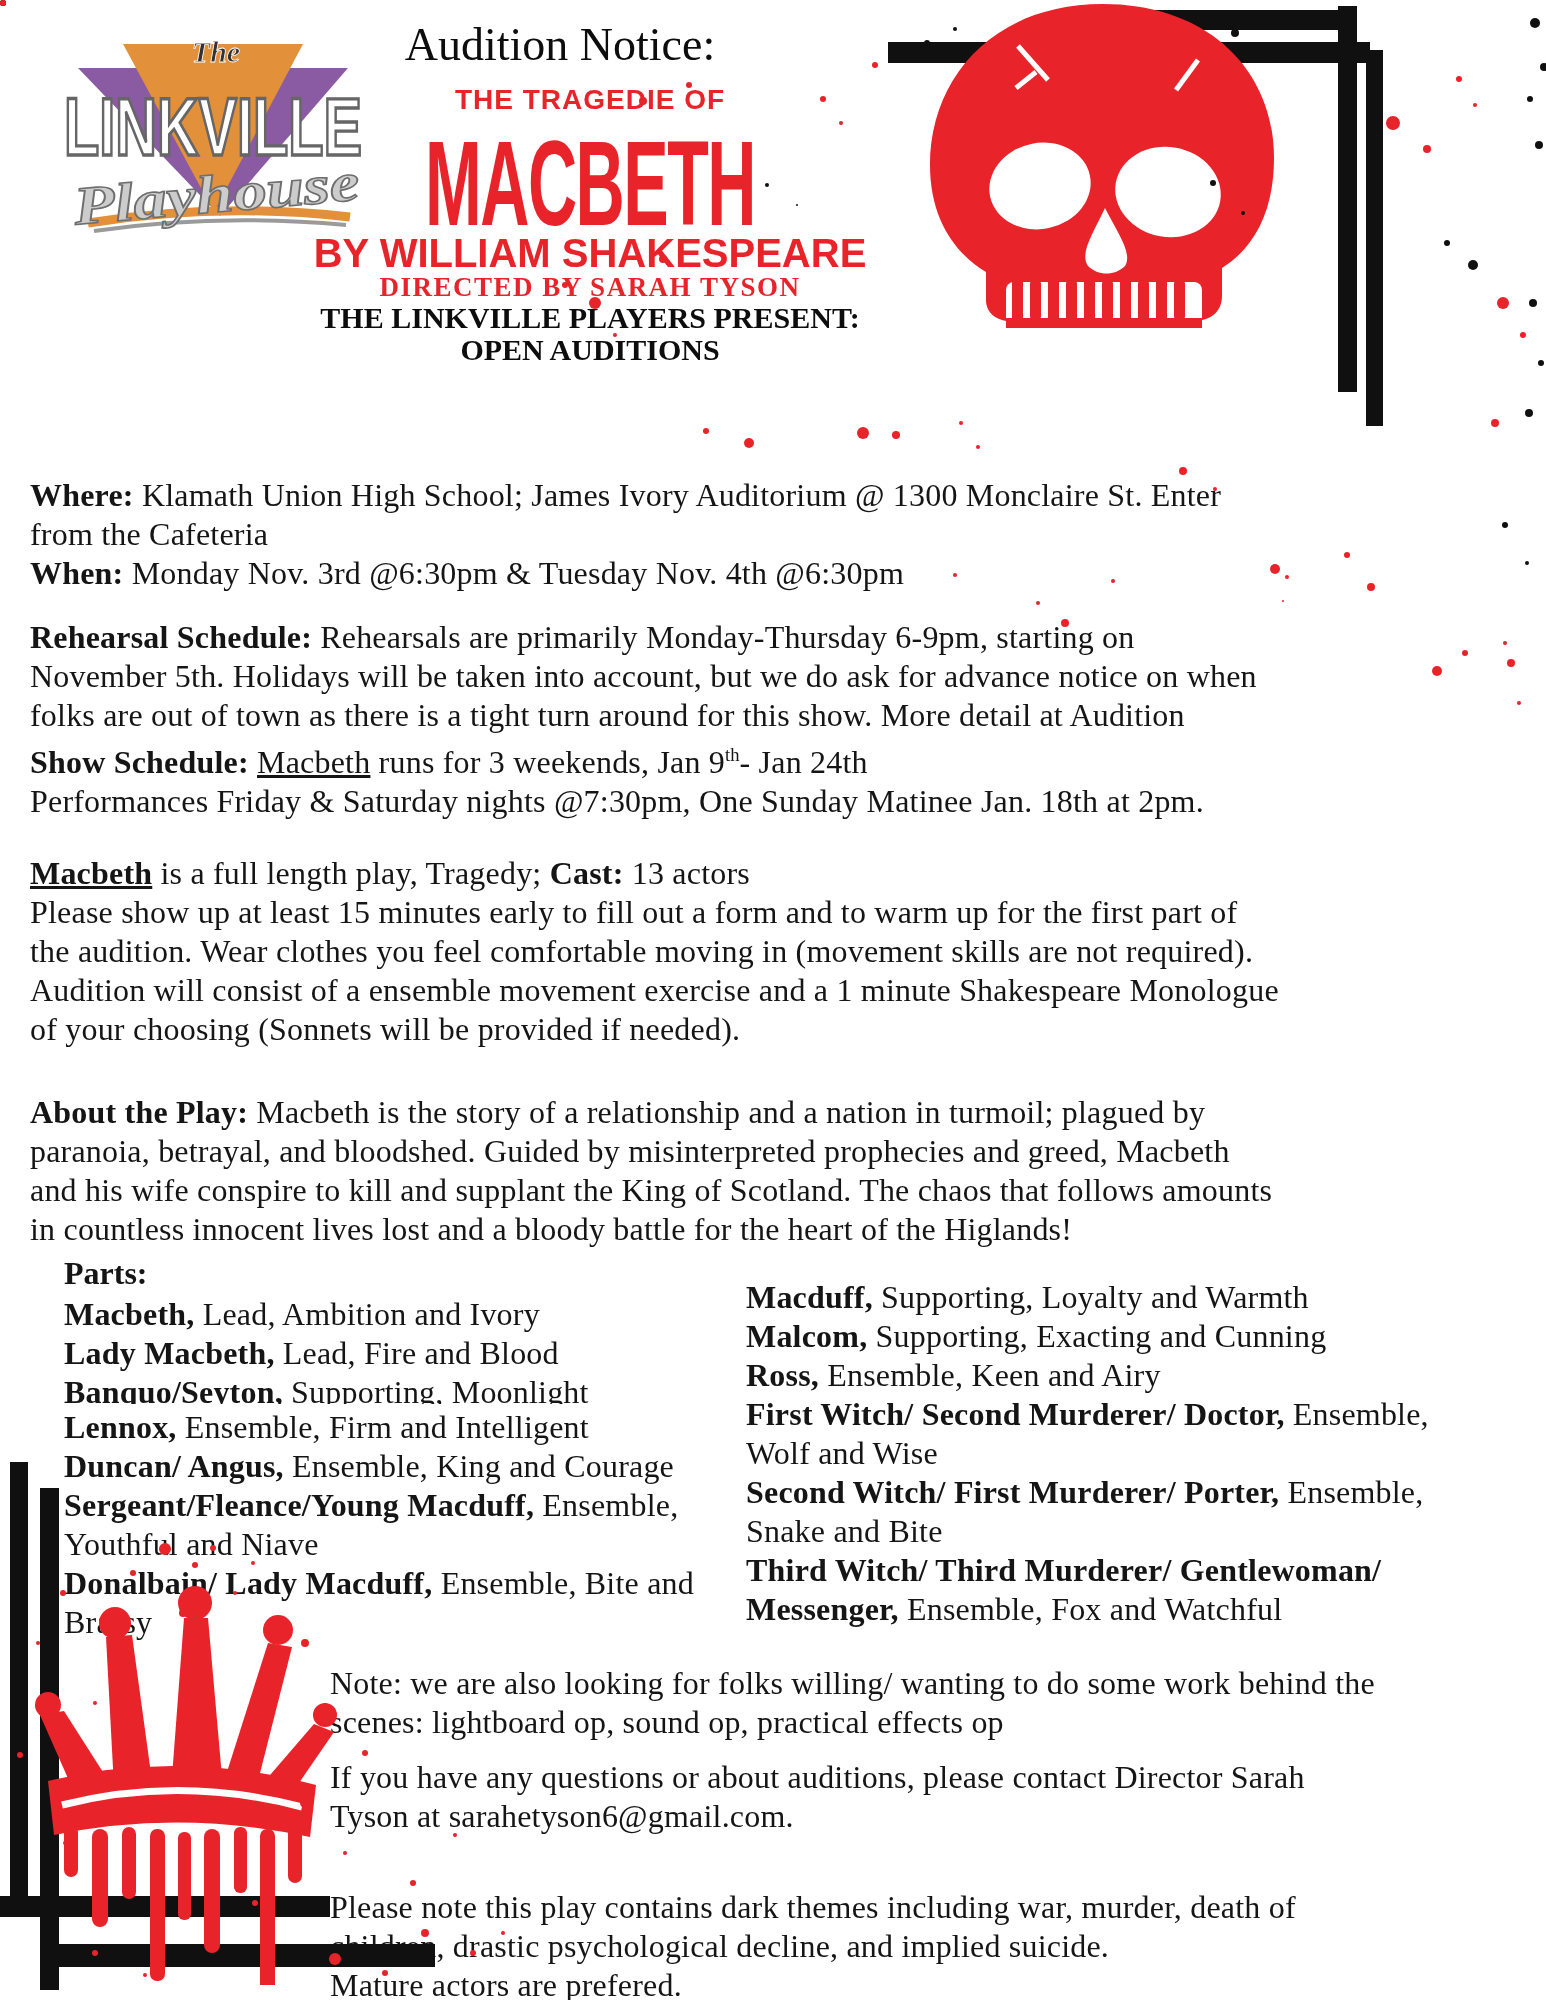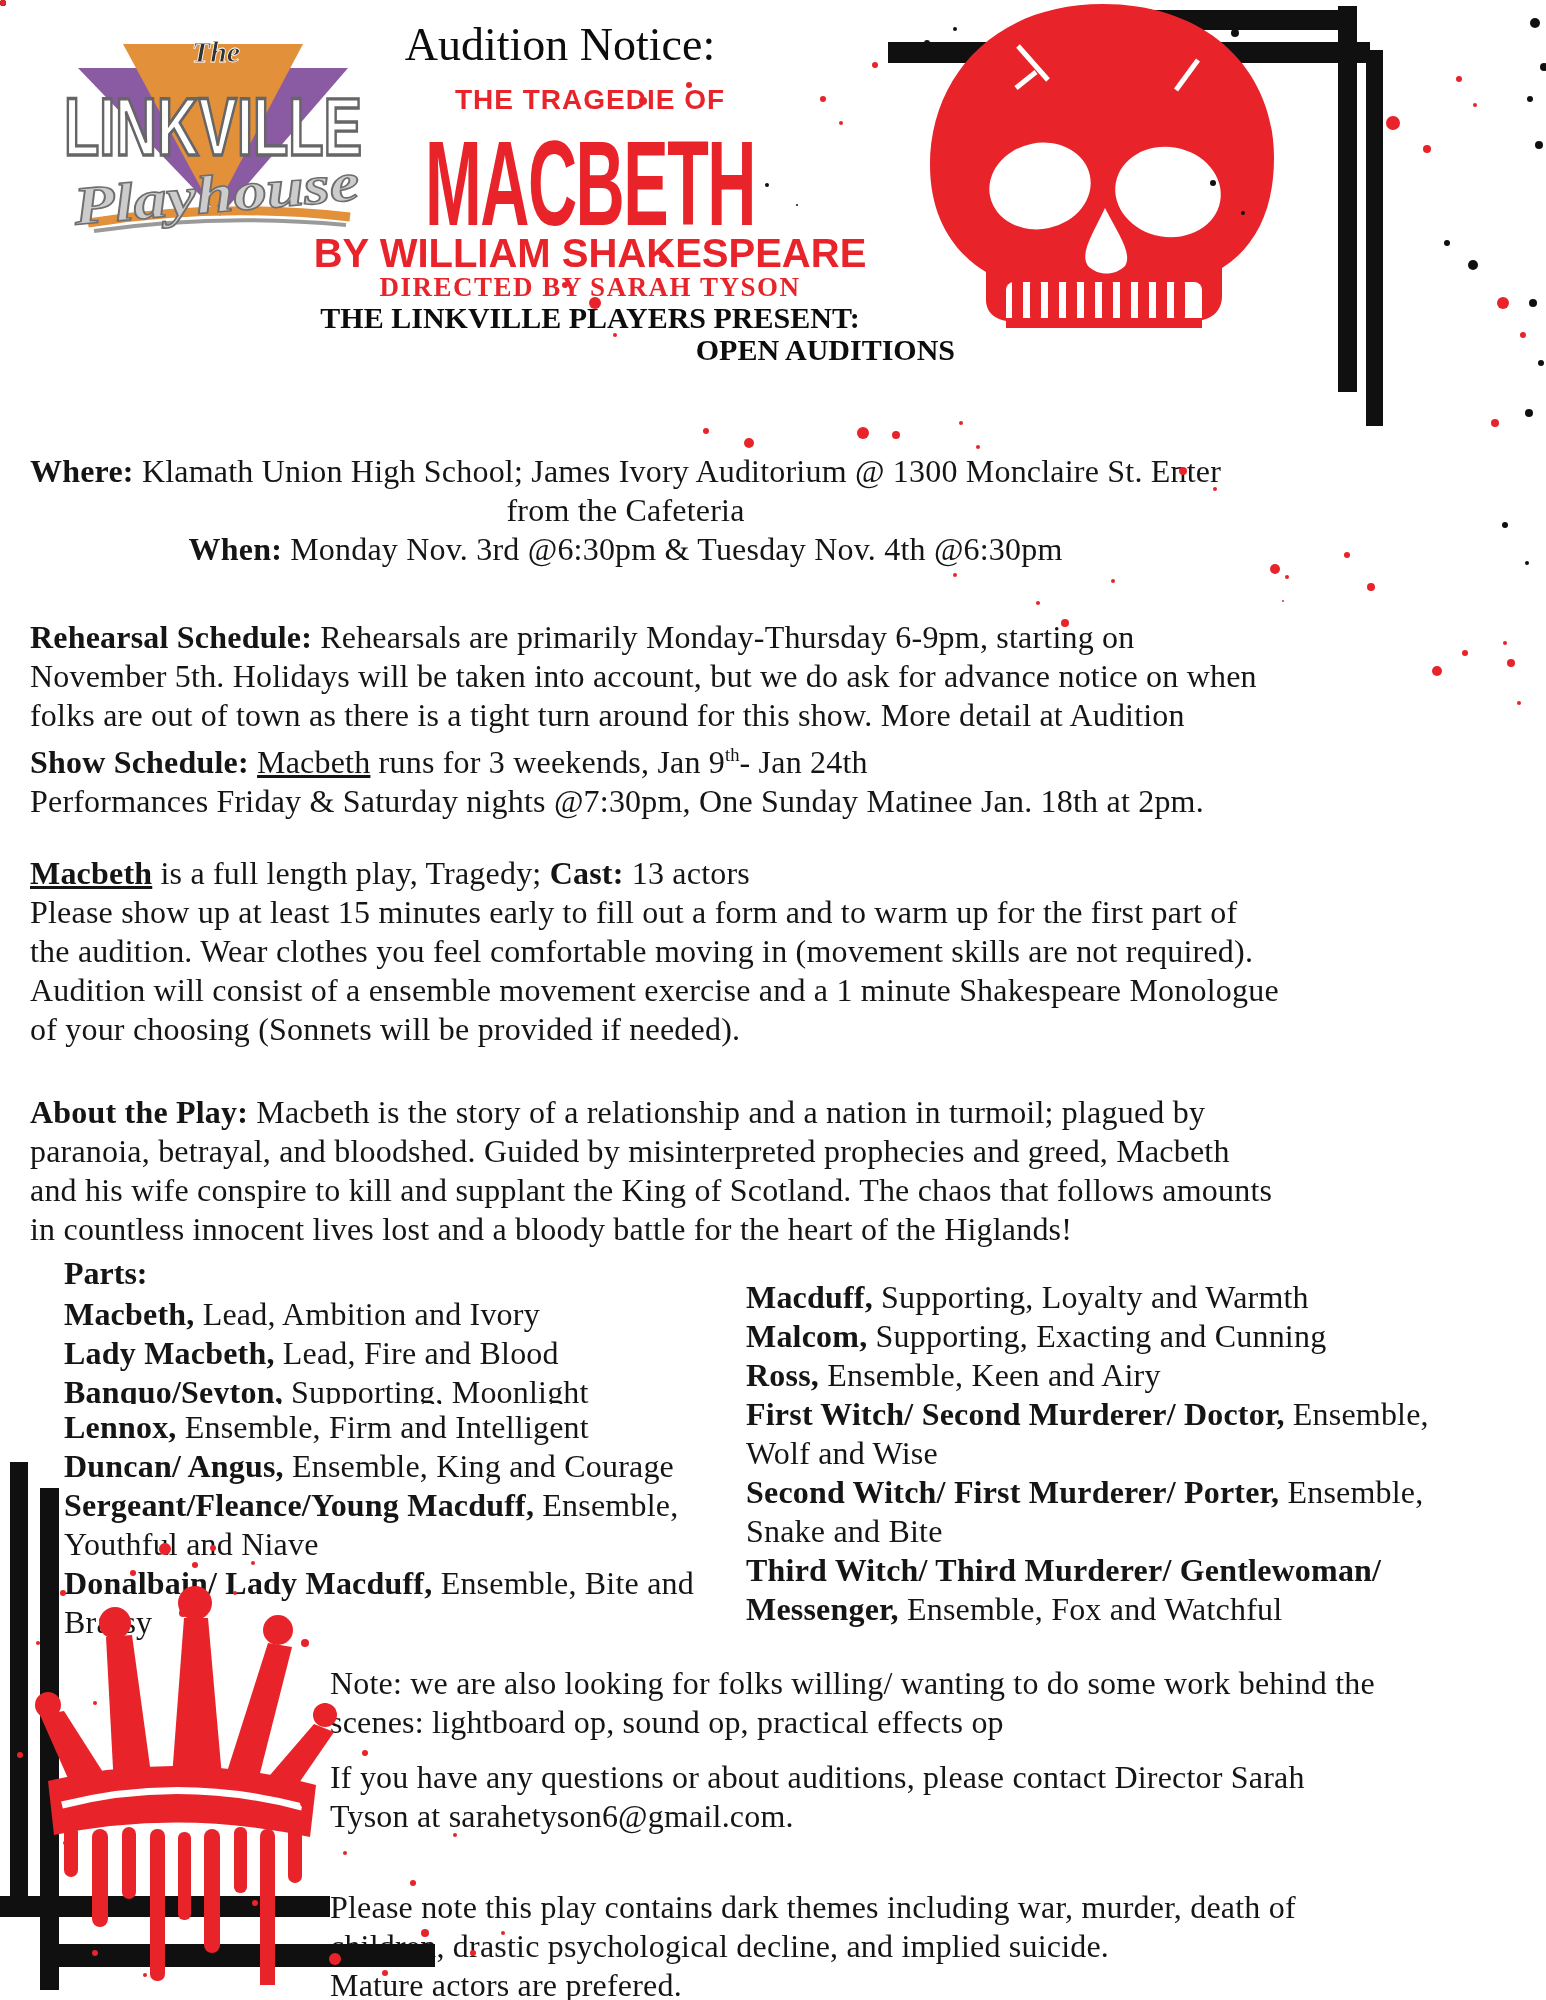--- a/index.html
+++ b/index.html
@@ -10,29 +10,29 @@
   #audition-notice{top:18px;font-size:46px;letter-spacing:0;transform:translateX(-30px);color:#0d0d0d;}
   #tragedie{top:84px;font-family:"Liberation Sans",sans-serif;font-weight:bold;font-size:28px;
             color:var(--red);letter-spacing:1px;}
   #macbeth-wrap{top:114px;height:140px;}
   #macbeth-wrap .big{display:inline-block;font-family:"Liberation Sans",sans-serif;font-weight:bold;
             font-size:92px;letter-spacing:-2px;color:var(--red);transform:scale(0.74,1.32);
             transform-origin:center top;}
   #byline{top:231px;font-family:"Liberation Sans",sans-serif;font-weight:bold;font-size:40px;color:var(--red);}
   #directed{top:272px;font-weight:bold;font-size:27px;color:var(--red);letter-spacing:1.5px;}
   #presents{top:301px;font-weight:bold;font-size:30px;color:#0d0d0d;}
-  #open-auditions{top:333px;font-weight:bold;font-size:30px;color:#0d0d0d;text-align:right;}
+  #open-auditions{top:333px;font-weight:bold;font-size:30px;color:#0d0d0d;}
   
   .linegroup{position:absolute;font-size:32px;line-height:39px;letter-spacing:0.2px;}
   .tline{white-space:nowrap;}
   .b{font-weight:bold;}
   .u{text-decoration:underline;}
   .sp{font-size:58%;vertical-align:super;letter-spacing:0;}
   .clipped{height:31px;overflow:hidden;margin-bottom:4px;}
-  #para-info{left:30px;top:452px;text-align:center;}
+  #para-info{left:30px;top:476px;}
   #para-sched{left:30px;top:618px;}
   #para-cast{left:30px;top:854px;}
   #para-about{left:30px;top:1093px;}
   #parts-heading{left:64px;top:1254px;font-weight:bold;font-size:32px;line-height:39px;position:absolute;}
   #parts-left{left:64px;top:1295px;}
   #parts-right{left:746px;top:1278px;}
   #notes-1{left:330px;top:1664px;}
   #notes-2{left:330px;top:1758px;}
   #notes-3{left:330px;top:1852px;margin-top:36px;}
   

